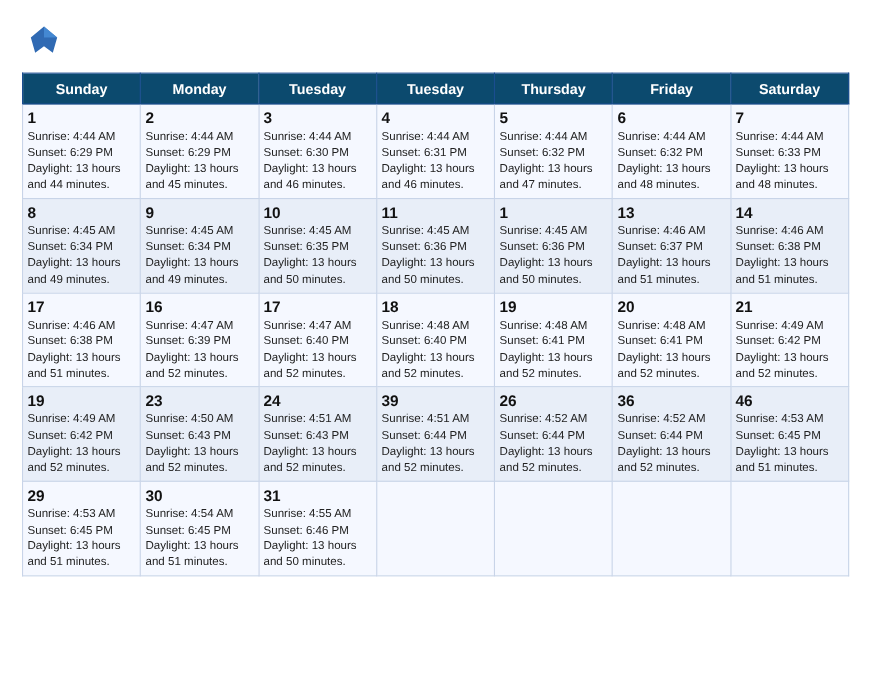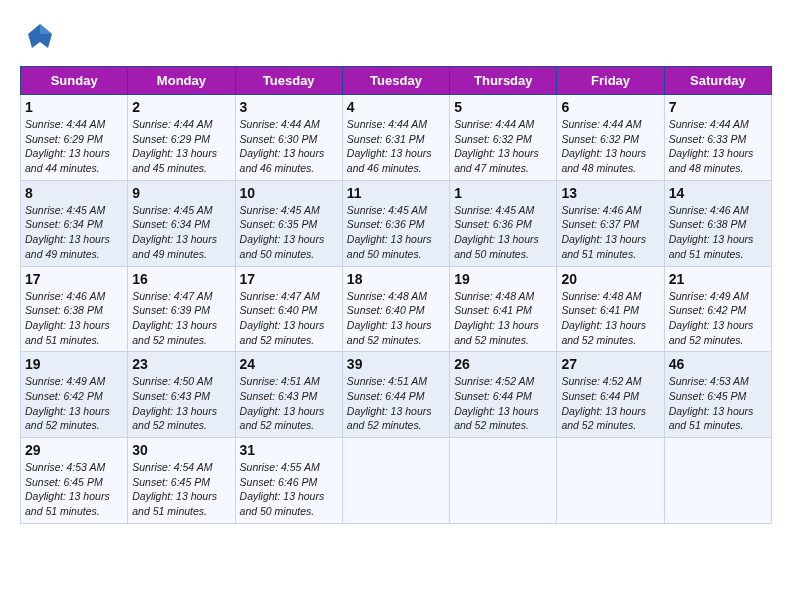--- a/index.html
+++ b/index.html
@@ -42,21 +42,21 @@
     .location {
       font-size: 15px;
       color: #444;
     }
     table {
       width: 100%;
       border-collapse: collapse;
       font-size: 11px;
     }
     thead tr {
-      background: #a21caf;
+      background: #0c4a6e;
       color: #fff;
     }
     thead th {
       padding: 6px 4px;
       font-size: 13px;
       font-weight: bold;
       border: 1px solid #1a4d90;
     }
     tbody tr {
       vertical-align: top;
@@ -77,21 +77,20 @@
       font-size: 14px;
       font-weight: bold;
       color: #111;
       display: block;
       margin-bottom: 2px;
     }
     .cell-text {
       color: #222;
       font-size: 10.5px;
       line-height: 1.4;
-      font-style: italic;
     }
   </style>
 </head>
 <body>
 
 <div class="header">
   <div class="logo">
     <svg class="logo-icon" viewBox="0 0 36 36">
       <rect x="0" y="0" width="36" height="36" fill="white"></rect>
 
@@ -227,21 +226,21 @@
         </td>
         <td>
           <span class="day-num">39</span>
           <div class="cell-text">Sunrise: 4:51 AM<br>Sunset: 6:44 PM<br>Daylight: 13 hours<br>and 52 minutes.</div>
         </td>
         <td>
           <span class="day-num">26</span>
           <div class="cell-text">Sunrise: 4:52 AM<br>Sunset: 6:44 PM<br>Daylight: 13 hours<br>and 52 minutes.</div>
         </td>
         <td>
-          <span class="day-num">27</span>
+          <span class="day-num">36</span>
           <div class="cell-text">Sunrise: 4:52 AM<br>Sunset: 6:44 PM<br>Daylight: 13 hours<br>and 52 minutes.</div>
         </td>
         <td>
           <span class="day-num">46</span>
           <div class="cell-text">Sunrise: 4:53 AM<br>Sunset: 6:45 PM<br>Daylight: 13 hours<br>and 51 minutes.</div>
         </td>
       </tr>
       <tr>
         <td>
           <span class="day-num">29</span>

